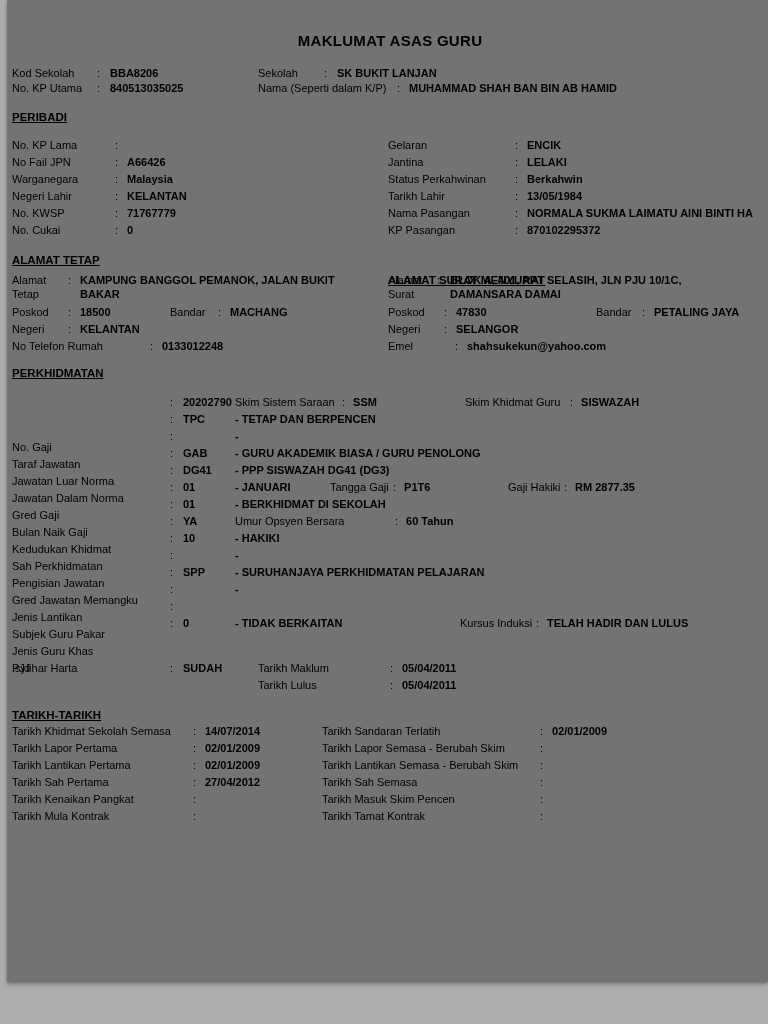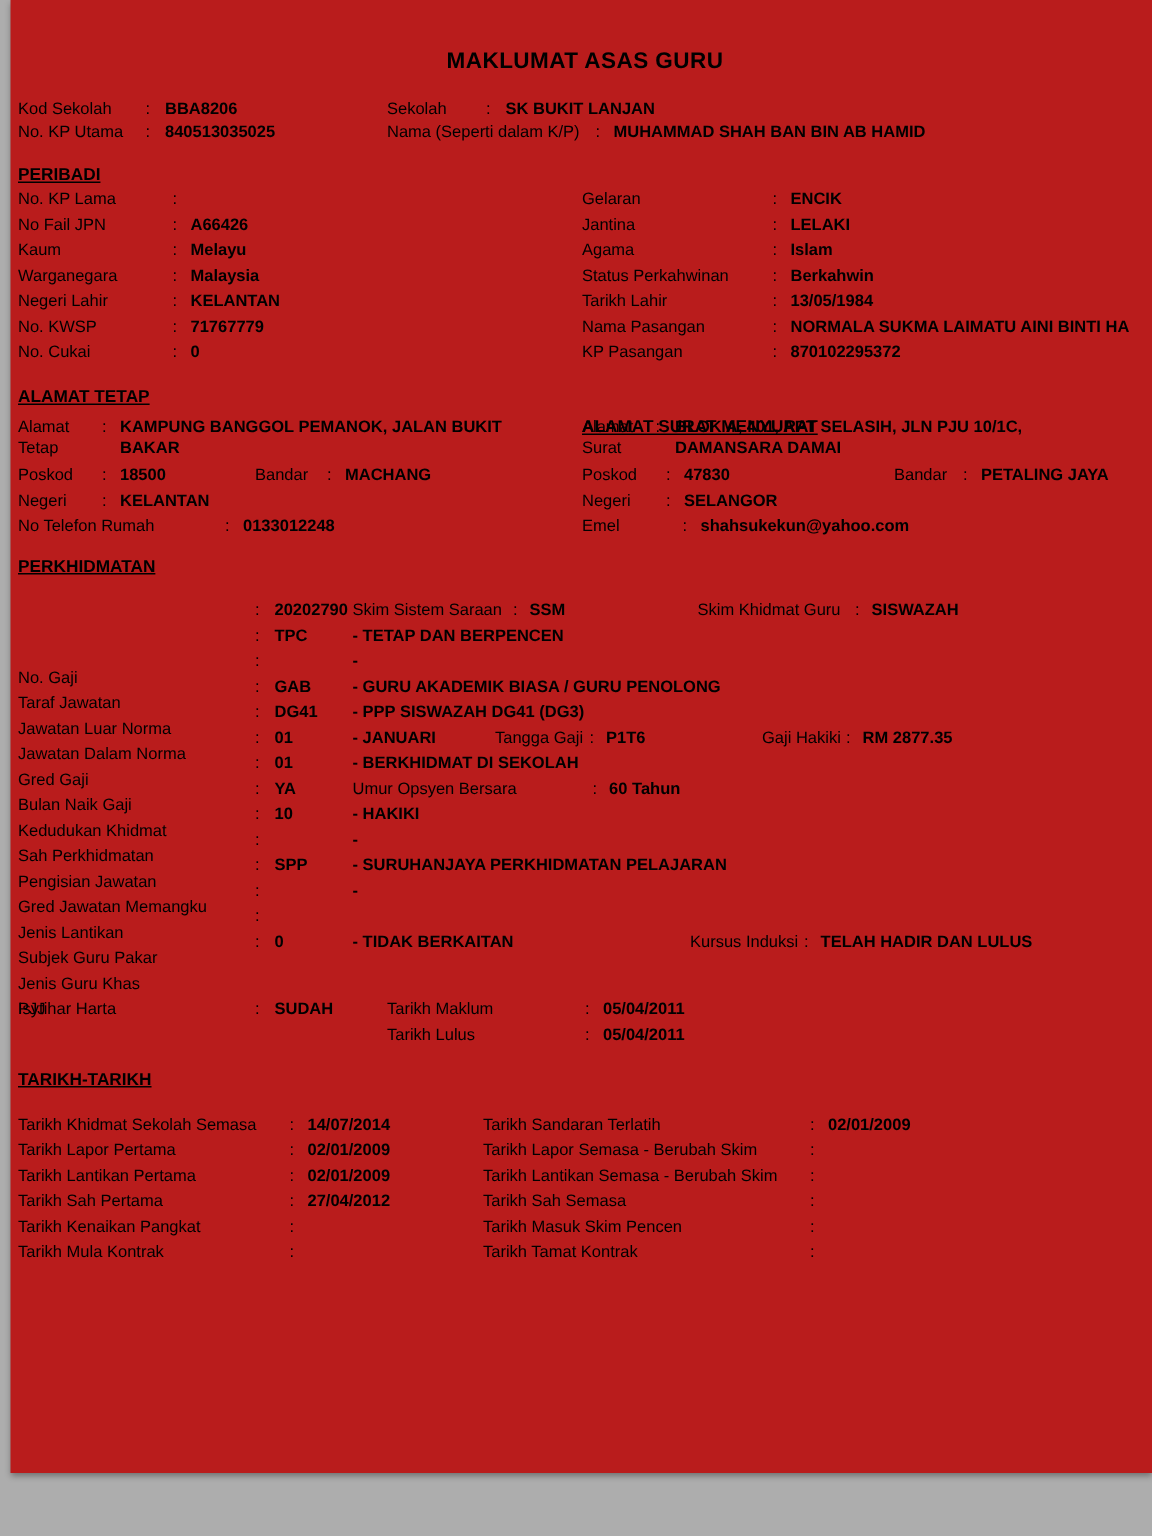--- a/index.html
+++ b/index.html
@@ -1,18 +1,18 @@
 <!DOCTYPE html>
 <html><head>
 <meta charset="utf-8">
 <style>
   * { margin:0; padding:0; box-sizing:border-box; }
   html,body { width:768px; height:1024px; overflow:hidden; }
   body { background:#adadad; font-family:"Liberation Sans","DejaVu Sans",sans-serif; color:#000; position:relative; }
-  .page { position:absolute; left:7px; top:0; width:761px; height:982px; background:#b91c1c;
+  .page { position:absolute; left:7px; top:0; width:761px; height:982px; background:#737373;
           overflow:hidden; padding-left:5px; box-shadow:0 2px 4px rgba(0,0,0,0.35); }
   .title { margin-top:32px; height:18px; text-align:center; font-size:15px; font-weight:bold; letter-spacing:0.3px; }
 
   .row { position:relative; height:17px; font-size:11px; line-height:14px; white-space:nowrap; }
   .row > span { position:absolute; top:0; }
   .b { font-weight:bold; }
   .c::before { content:":"; }
 
   .heading { font-size:11.5px; font-weight:bold; text-decoration:underline; line-height:14px; height:16px; }
   .hspan { font-weight:bold; text-decoration:underline; font-size:11.5px; }
@@ -20,21 +20,21 @@
 
   
   .m-header { margin-top:16px; }
   .row.h { height:15px; }
   .h-l1{left:0;} .h-c1{left:85px;} .h-v1{left:98px;}
   .h-l2{left:246px;} .h-c2r1{left:312px;} .h-v2r1{left:325px;}
   .h-c2r2{left:385px;} .h-v2r2{left:397px;}
 
   
   #h-peribadi { margin-top:14px; }
-  .g-peribadi { }
+  .g-peribadi { margin-top:12px; }
   .pe-l1{left:0;} .pe-c1{left:103px;} .pe-v1{left:115px;}
   .pe-l2{left:376px;} .pe-c2{left:503px;} .pe-v2{left:515px;}
 
   
   .hrow-alamat { margin-top:13px; }
   .al-h1{left:0;} .al-h2{left:376px;margin-top:20px;}
   .g-alamat { margin-top:4px; }
   .al-wrap { height:32px; }
   .al-wrap > span { white-space:normal; }
   .al-label{left:0; width:50px;} .al-c{left:56px;} .al-value{left:68px; width:268px;}
@@ -63,21 +63,21 @@
   .w56{width:56px;} .w160{width:160px;} .w76{width:76px;}
 
   
   #h-tugas { margin-top:13px; }
   .g-tugas { margin-top:28px; }
   .tg-l{left:0;} .tg-c{left:158px;} .tg-v{left:171px;}
   .tg-l2{left:246px;} .tg-c2{left:378px;} .tg-v2{left:390px;}
 
   
   #h-tarikh { margin-top:13px; }
-  .g-tarikh { margin-top:14px; }
+  .g-tarikh { }
   .tk-l1{left:0;} .tk-c1{left:181px;} .tk-v1{left:193px;}
   .tk-l2{left:310px;} .tk-c2{left:528px;} .tk-v2{left:540px;}
 </style>
 </head>
 <body>
 
 <div class="page">
 
   <div class="title">MAKLUMAT ASAS GURU</div>
 
@@ -111,28 +111,20 @@
         <span class="c pe-c2"></span>
         <span class="b pe-v2">ENCIK</span>
     </div>
     <div class="row">
       <span class="pe-l1">No Fail JPN</span>
         <span class="c pe-c1"></span>
         <span class="b pe-v1">A66426</span>
       <span class="pe-l2">Jantina</span>
         <span class="c pe-c2"></span>
         <span class="b pe-v2">LELAKI</span>
-    </div>
-    <div class="row">
-      <span class="pe-l1">Kaum</span>
-        <span class="c pe-c1"></span>
-        <span class="b pe-v1">Melayu</span>
-      <span class="pe-l2">Agama</span>
-        <span class="c pe-c2"></span>
-        <span class="b pe-v2">Islam</span>
     </div>
     <div class="row">
       <span class="pe-l1">Warganegara</span>
         <span class="c pe-c1"></span>
         <span class="b pe-v1">Malaysia</span>
       <span class="pe-l2">Status Perkahwinan</span>
         <span class="c pe-c2"></span>
         <span class="b pe-v2">Berkahwin</span>
     </div>
     <div class="row">

